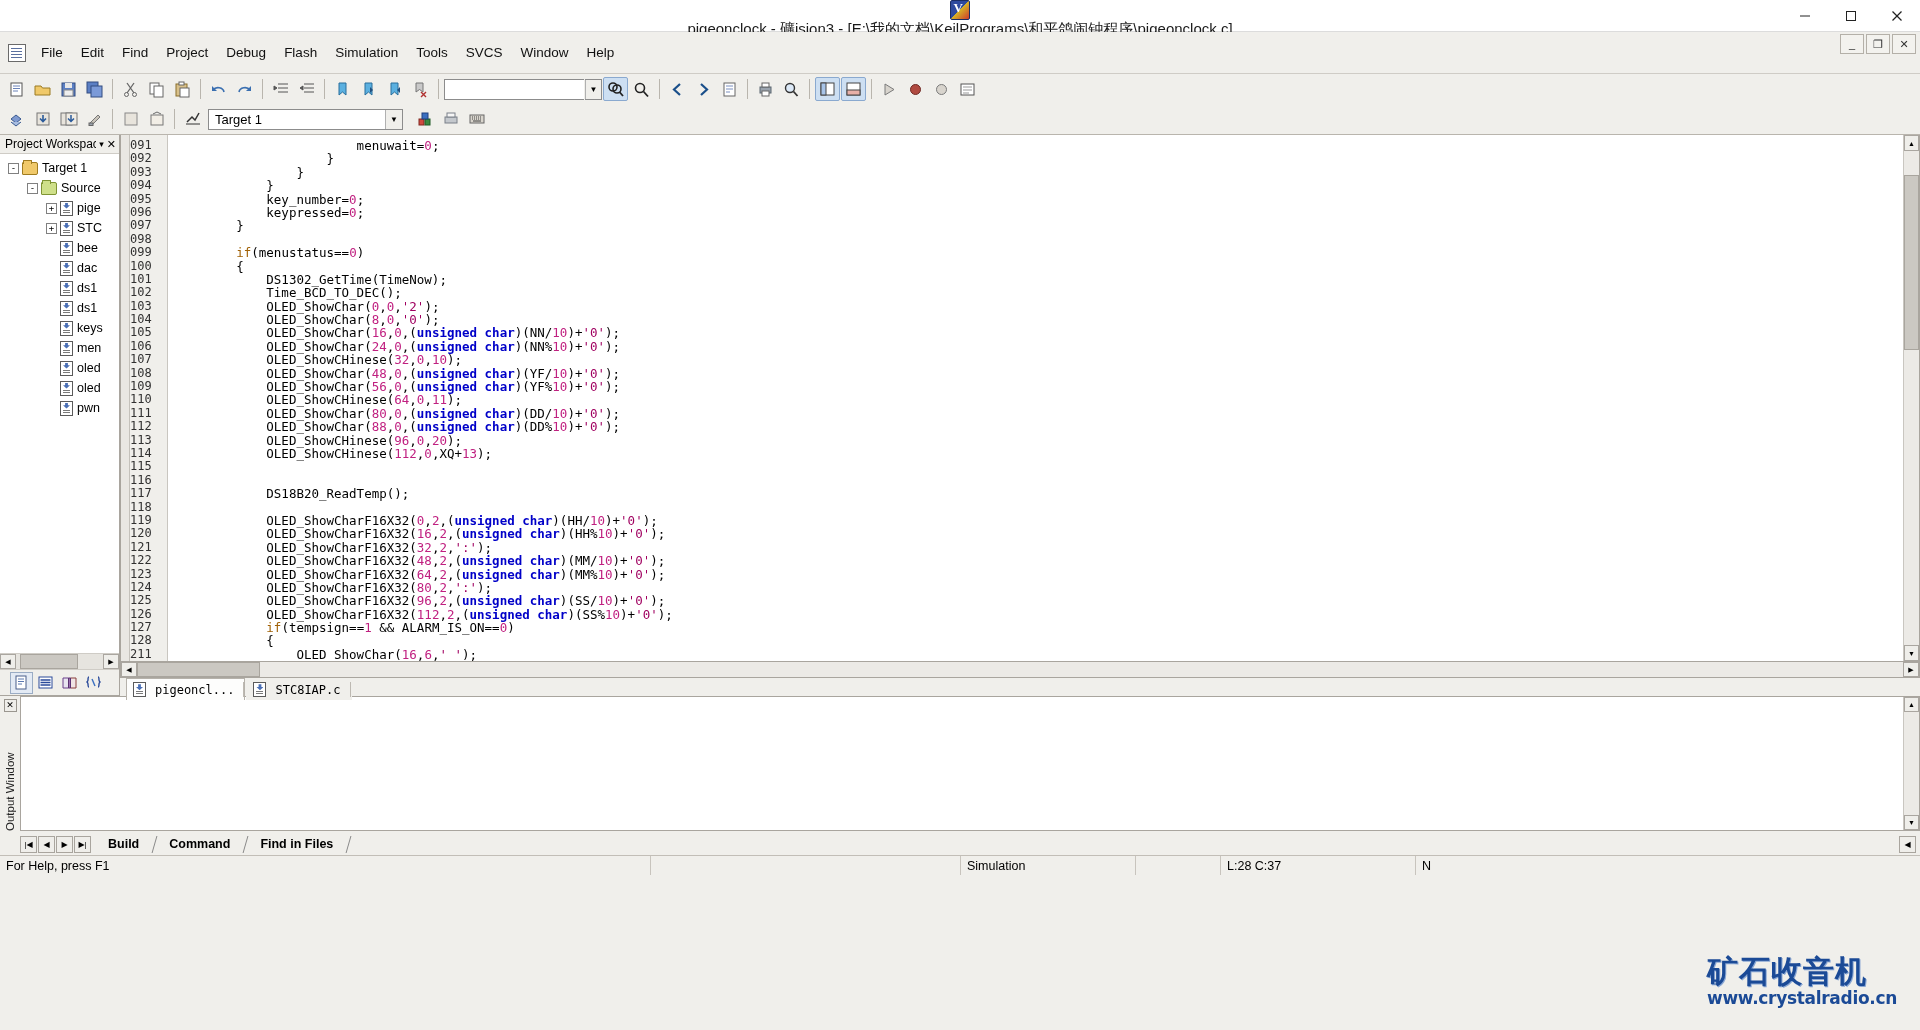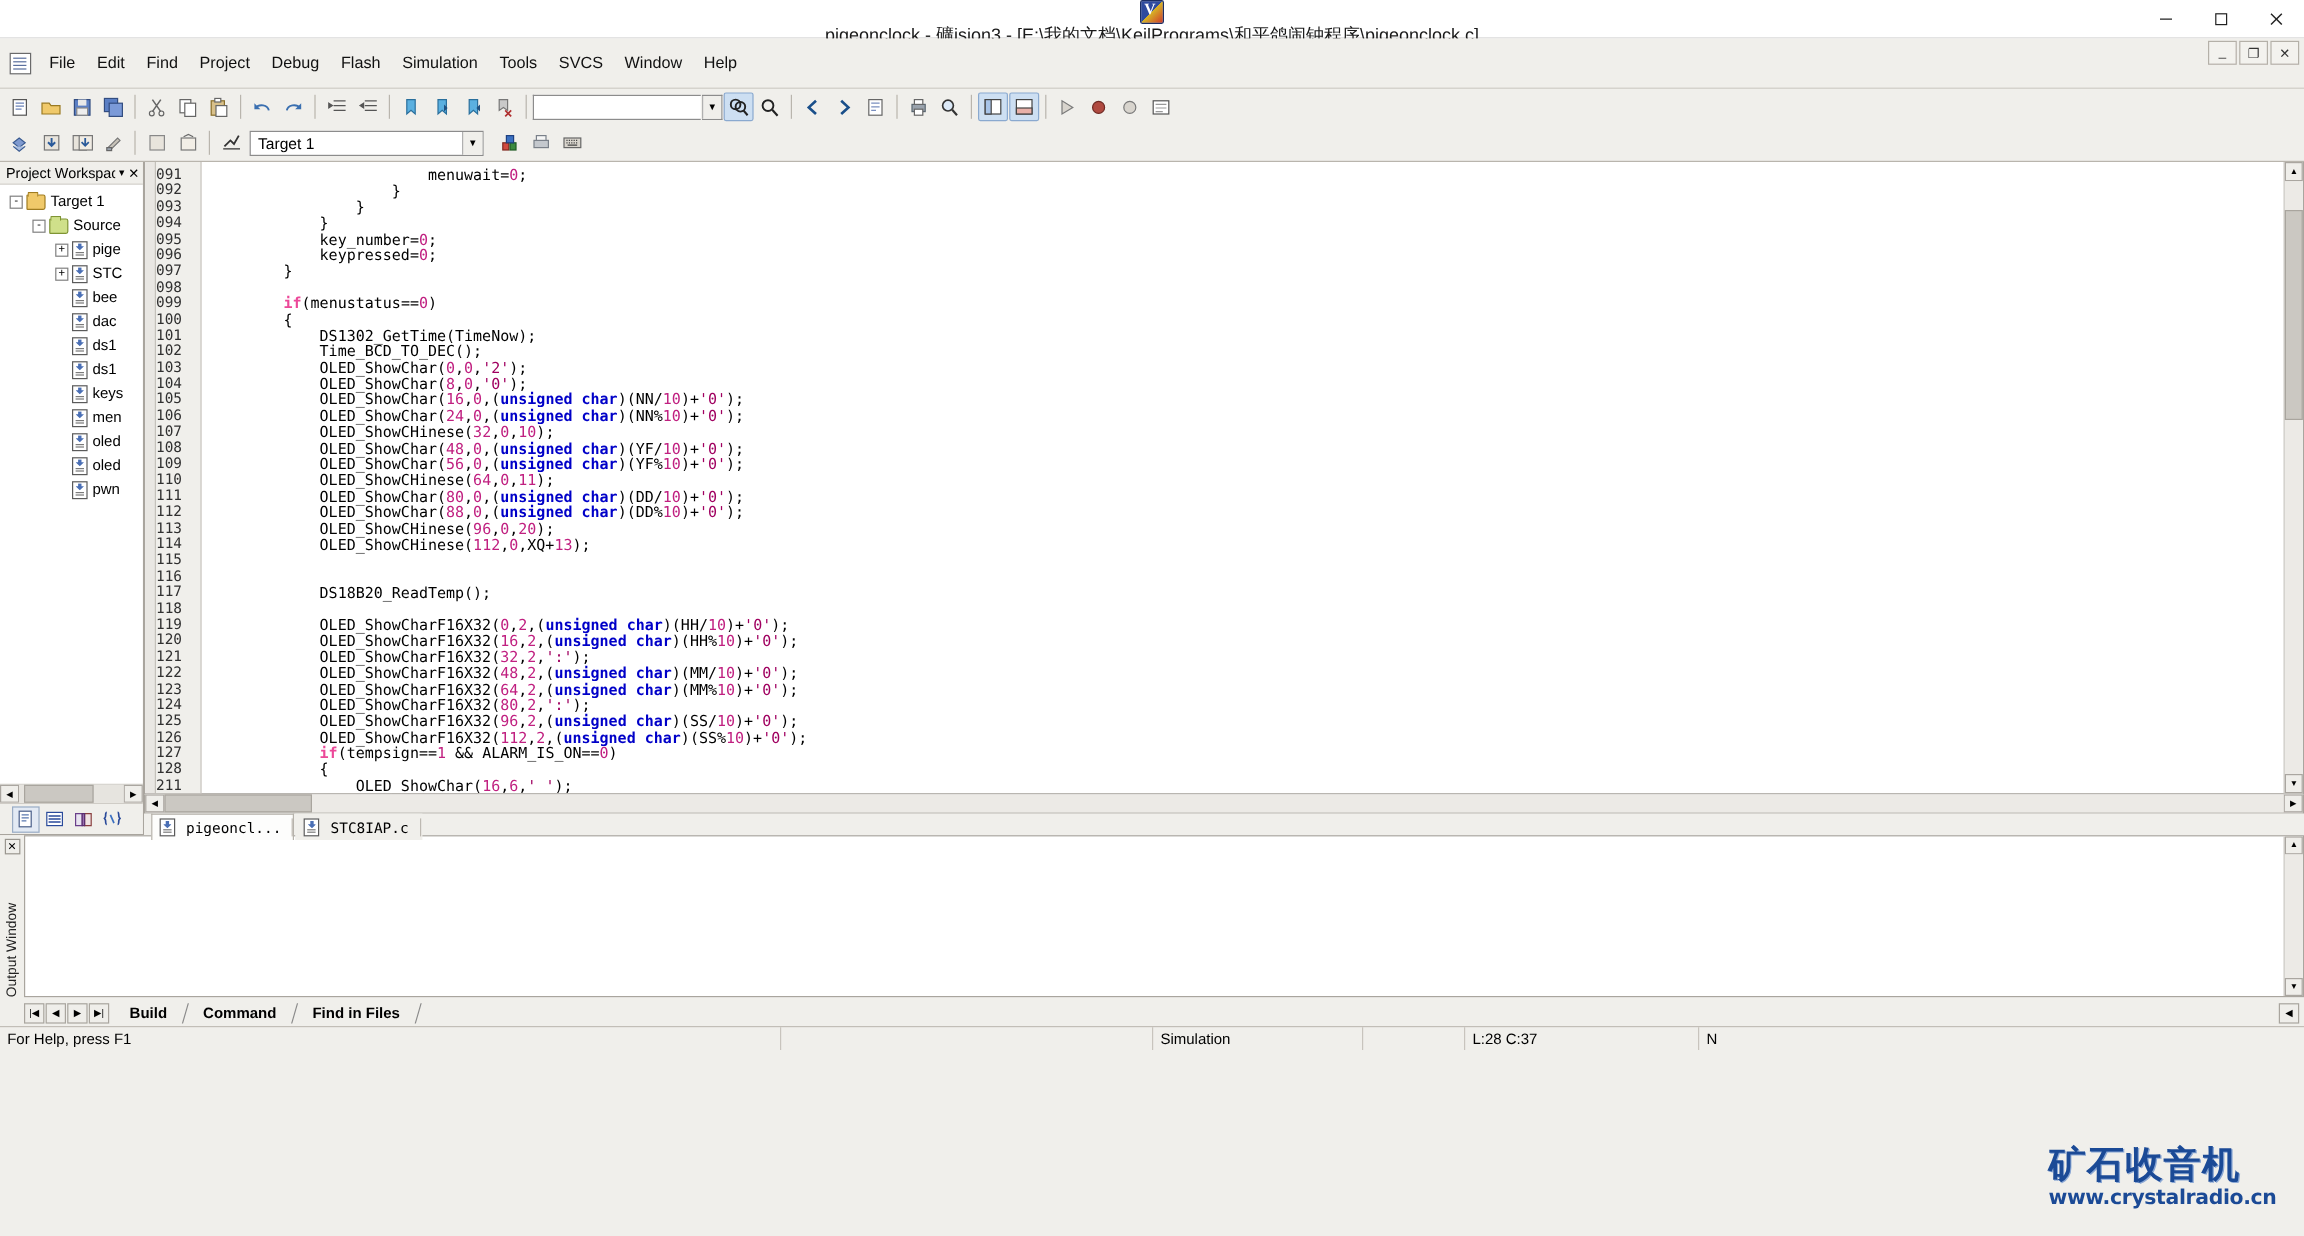--- a/index.html
+++ b/index.html
@@ -166,21 +166,21 @@
     flex: none; padding-top: 4px; text-align: right;
     font-family: "DejaVu Sans Mono", monospace; font-size: 12px; color: #303030;
   }
   .gutter .ln { height: 13.4px; line-height: 13.4px; padding-right: 20px; }
   .code {
     flex: 1; padding: 4px 0 0 8px; overflow: hidden;
     font-family: "DejaVu Sans Mono", monospace; font-size: 12.5px;
     line-height: 13.4px; white-space: pre; color: #000;
   }
   .code .ln { height: 13.4px; }
-  .kw { color: #ec4899; font-weight: bold; }
+  .kw { color: #a16207; font-weight: normal; }
   .num { color: #c02080; }
   .str { color: #a00060; }
   .cast { color: #0000c8; font-weight: bold; }
 
   .vscroll {
     width: 16px; background: #f0efeb; display: flex; flex-direction: column;
     border-left: 1px solid #c9c6c0; flex: none;
   }
   .vscroll .arw {
     height: 16px; border: 1px solid #aaa6a0; background: #efeeea;

